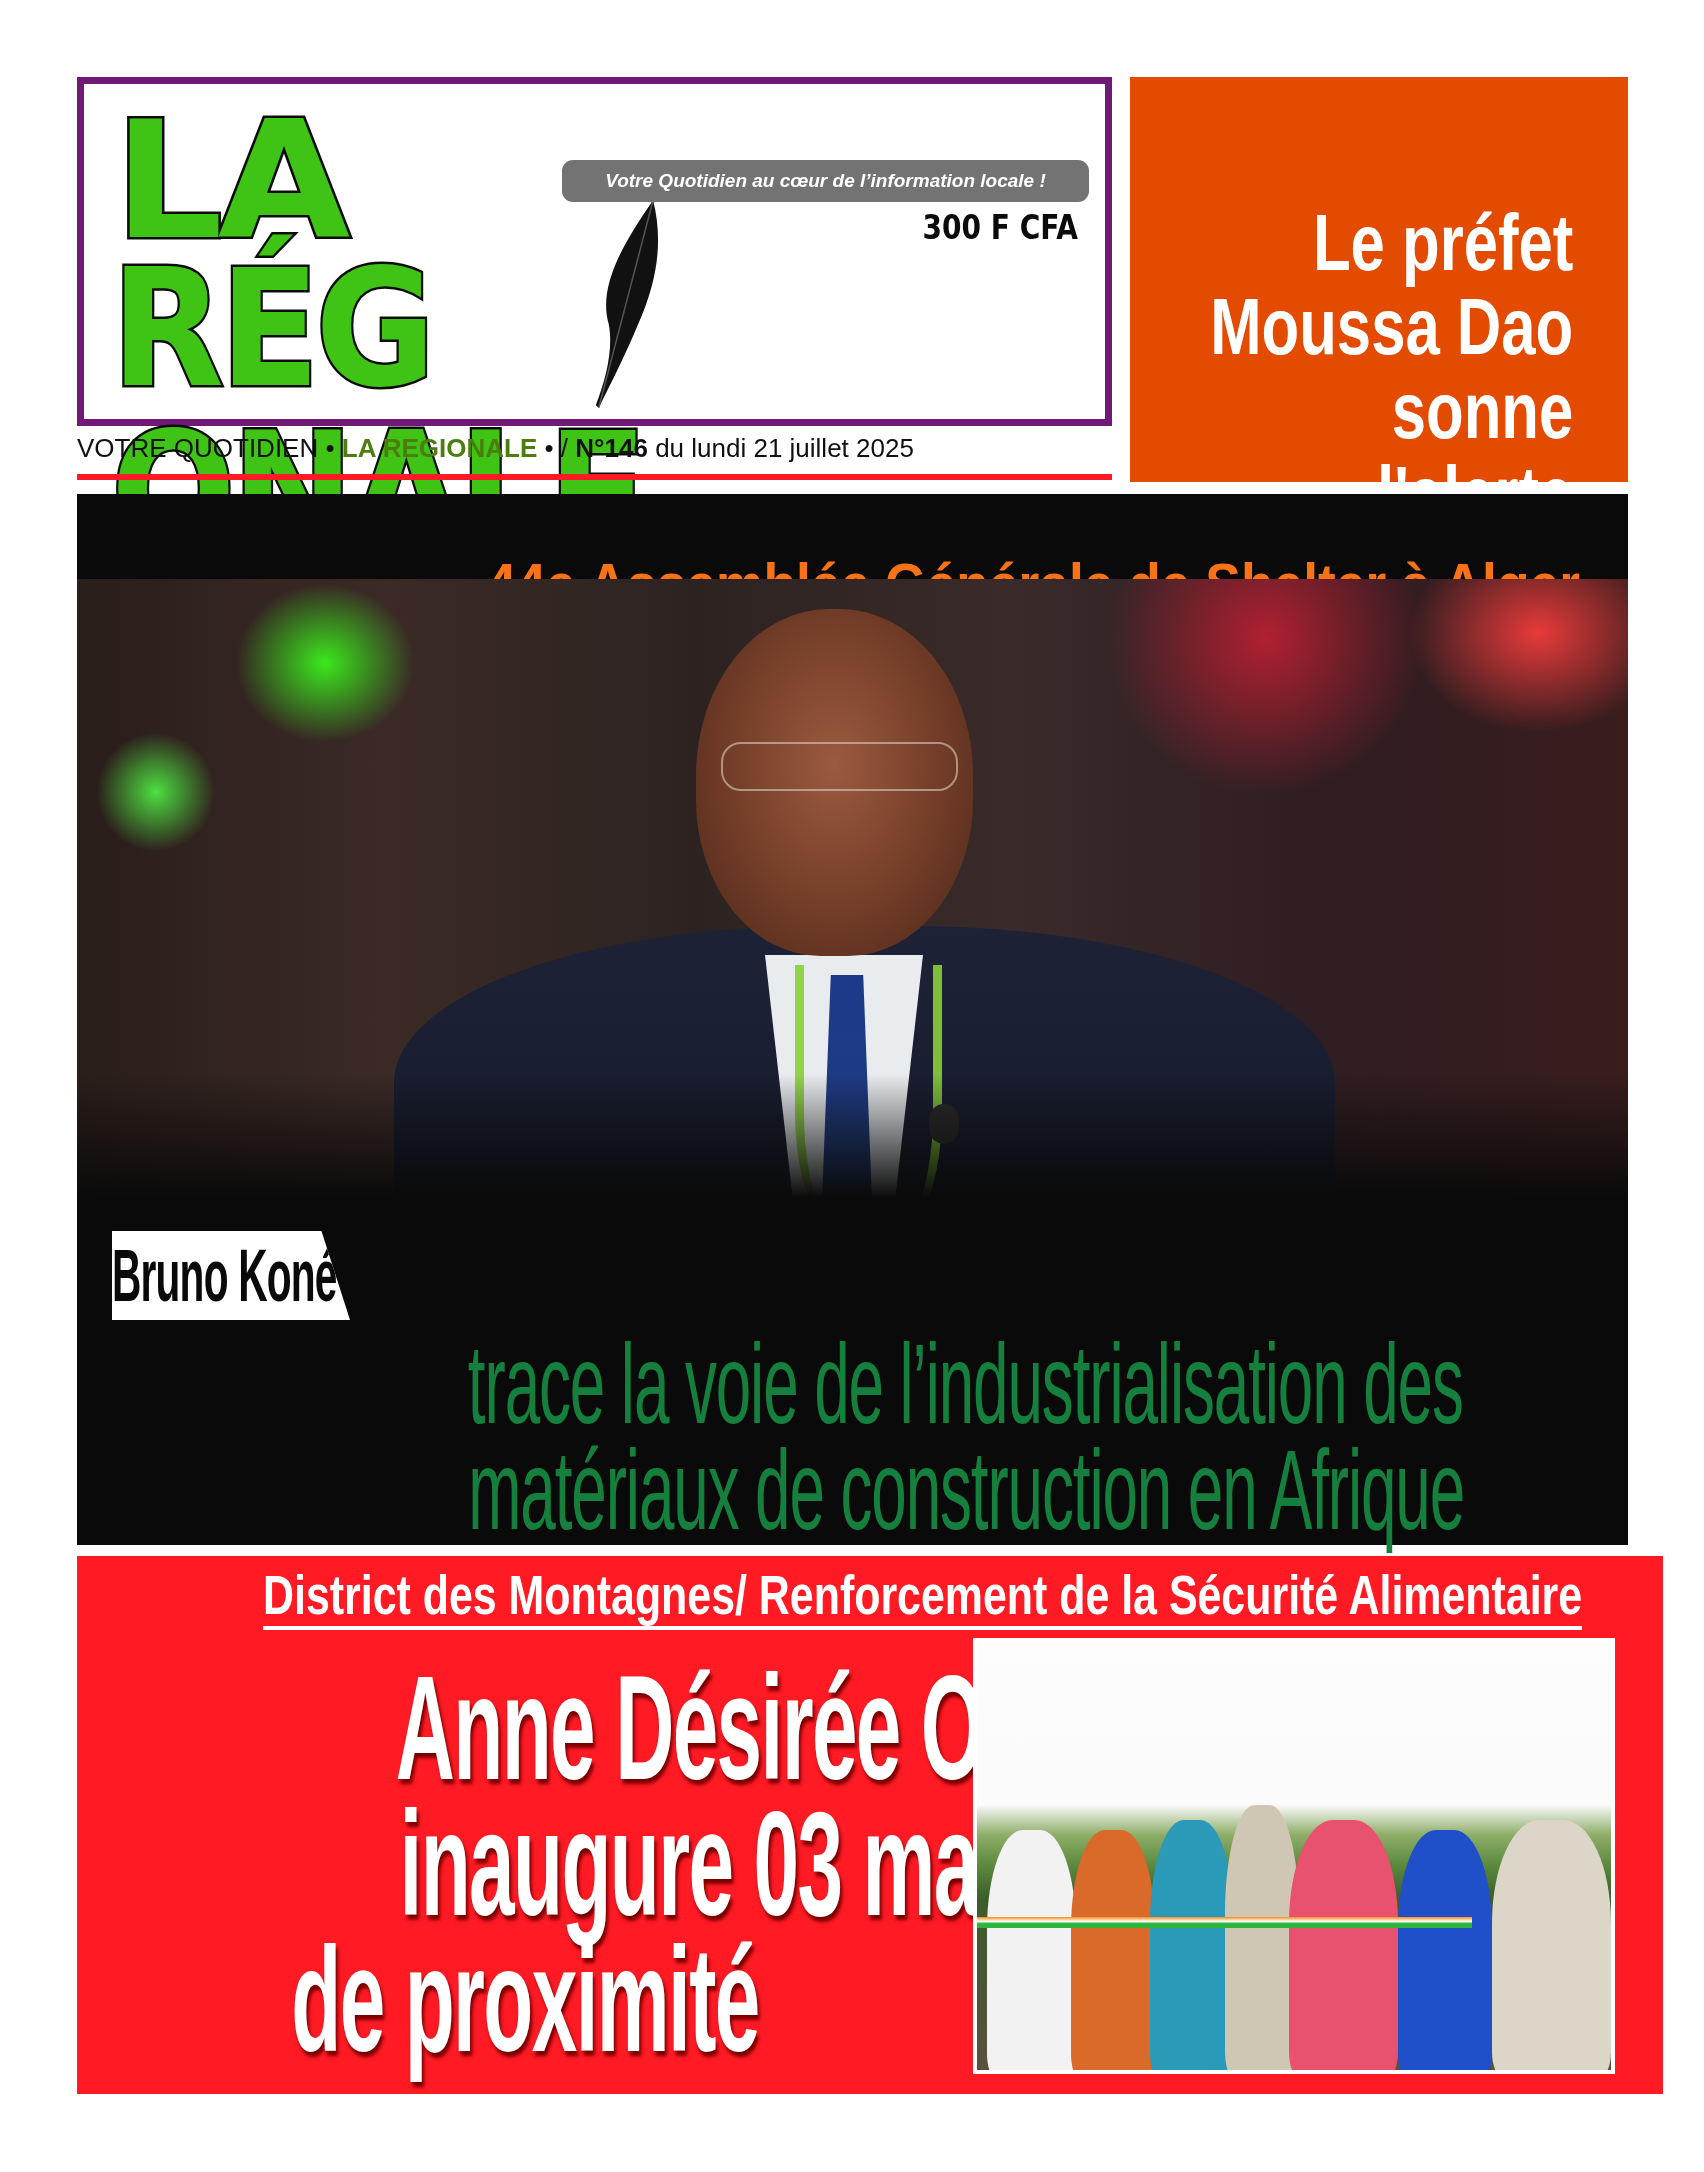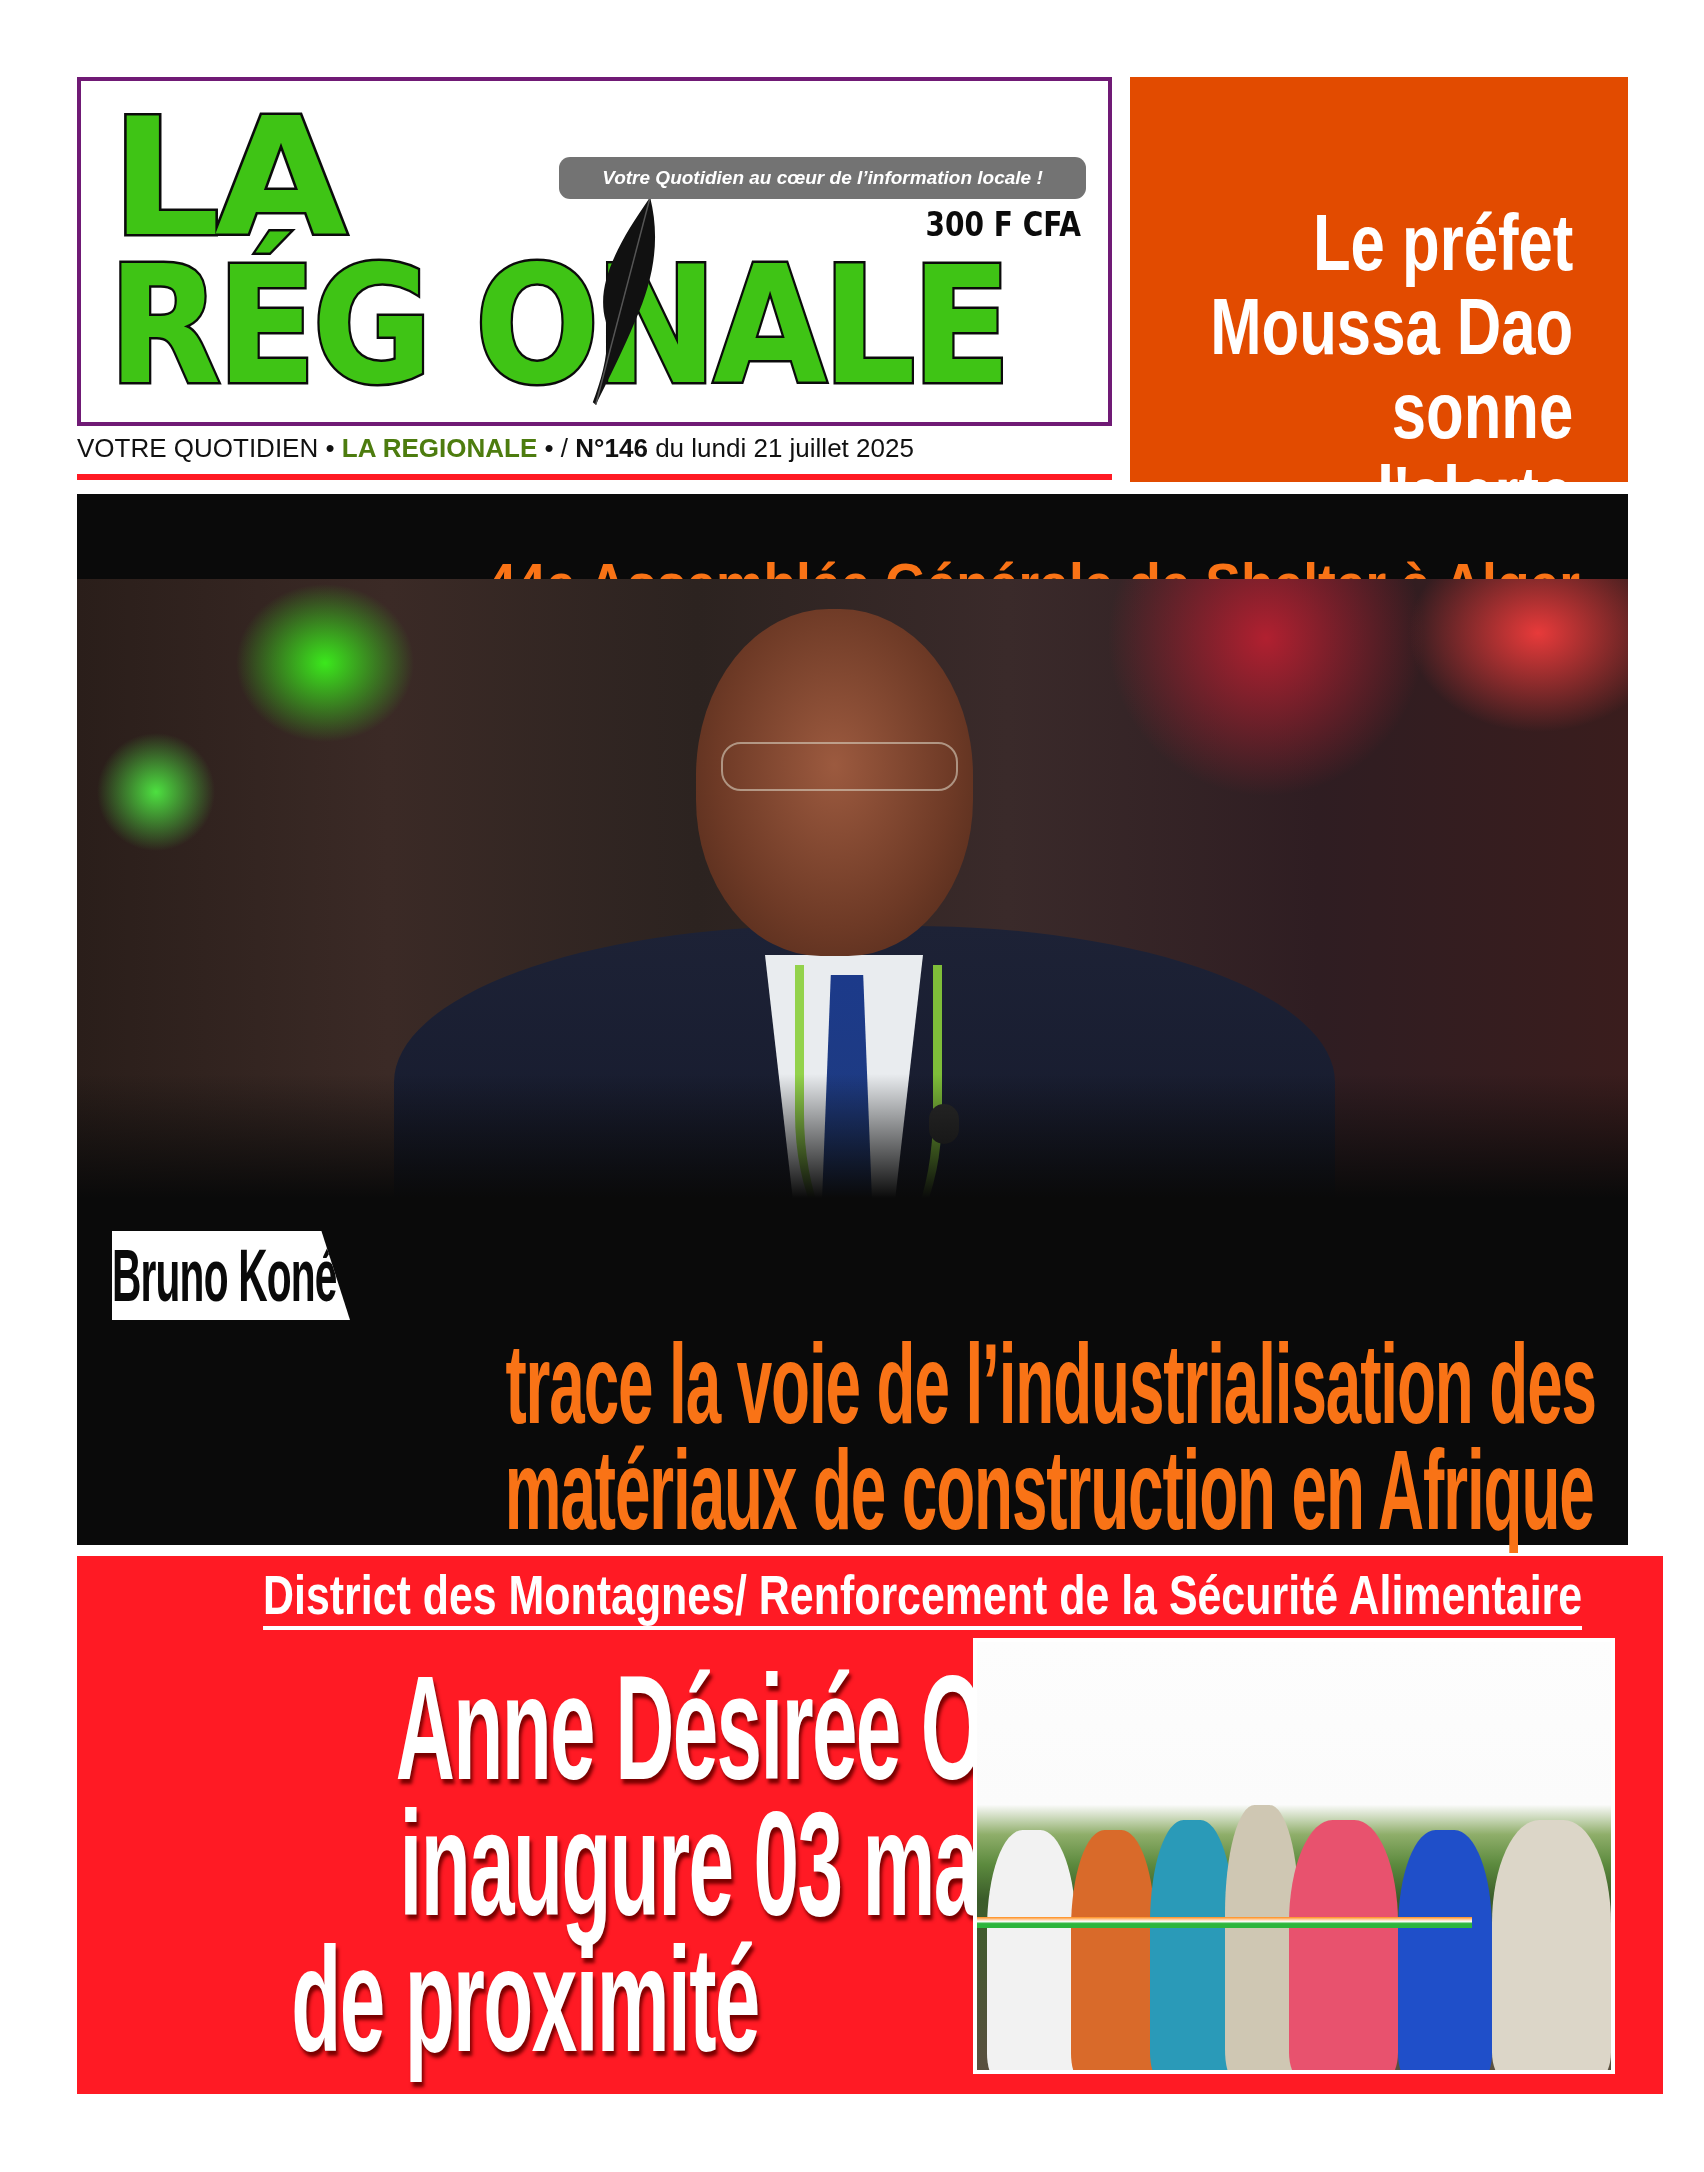--- a/index.html
+++ b/index.html
@@ -1,20 +1,20 @@
 <!DOCTYPE html>
 <html style="font-size:8px"><head>
 <meta charset="utf-8">
 <style>
   html,body{margin:0;padding:0;background:#ffffff;}
   body{width:1704px;height:2172px;position:relative;overflow:hidden;font-family:"Liberation Sans",sans-serif;}
   .abs{position:absolute;}
 
   
-  #masthead{left:77px;top:77px;width:1035px;height:349px;border:4px solid #701a75;box-sizing:border-box;background:#fff;}
+  #masthead{left:77px;top:77px;width:1035px;height:349px;border:7px solid #701a75;box-sizing:border-box;background:#fff;}
   .logo-word{position:absolute;font-family:"DejaVu Sans",sans-serif;font-weight:900;color:#3fc415;
      -webkit-text-stroke:5px #0b0b0b;paint-order:stroke fill;letter-spacing:-5px;line-height:1;transform-origin:left top;}
   #logo-la{left:30px;top:15px;font-size:163px;transform:scaleX(1.05);}
   #logo-regionale{left:27px;top:163px;font-size:163px;transform:scaleX(0.9);}
   #quill{left:495px;top:116px;width:84px;height:208px;}
   #tagline{left:478px;top:76px;width:527px;height:42px;background:#737373;border-radius:11px;color:#fff;
      font-style:italic;font-weight:bold;font-size:19px;display:flex;align-items:center;justify-content:center;}
   #price{right:27px;top:124px;font-family:"DejaVu Sans",sans-serif;font-weight:900;font-size:33px;color:#0b0b0b;transform:scaleX(0.85);transform-origin:right center;}
 
   #issue-line{left:77px;top:433px;width:1035px;height:30px;display:flex;align-items:center;
@@ -48,21 +48,21 @@
   #subject-glasses{left:644px;top:163px;width:233px;height:45px;border:2px solid #d8d0c0;border-radius:20px;opacity:.6;}
   #subject-suit{left:317px;top:347px;width:941px;height:347px;background:linear-gradient(180deg,#1d2236 0,#14182a 100%);border-radius:45% 45% 0 0;}
   #subject-shirt{left:688px;top:376px;width:158px;height:277px;background:#e9ecef;clip-path:polygon(0 0,100% 0,80% 100%,20% 100%);}
   #subject-tie{left:743px;top:396px;width:54px;height:277px;background:linear-gradient(180deg,#1c3a8a,#203c7a);clip-path:polygon(20% 0,80% 0,100% 100%,0 100%);}
   #subject-lanyard{left:718px;top:386px;width:129px;height:297px;border-left:9px solid #8ad03a;border-right:9px solid #8ad03a;border-radius:0 0 50% 50%;opacity:.9;}
   #mic{left:852px;top:525px;width:30px;height:40px;background:#2a2a2a;border-radius:15px;}
   #lead-fade{position:absolute;left:0;top:495px;width:100%;height:124px;background:linear-gradient(180deg,#0a0a0a00,#0a0a0a);}
   #name-tag{position:absolute;left:35px;top:737px;width:238px;height:89px;background:#fff;clip-path:polygon(0 0,88% 0,100% 100%,0 100%);
      display:flex;align-items:center;padding-left:0;box-sizing:border-box;}
   #name-tag span{font-weight:bold;font-size:74px;color:#0a0a0a;display:inline-block;transform:scaleX(0.55);transform-origin:left center;white-space:nowrap;letter-spacing:-1.5px;}
-  #lead-headline{position:absolute;left:0;top:837px;width:100%;text-align:center;color:#f97316;font-weight:bold;font-size:114px;line-height:106px;}
+  #lead-headline{position:absolute;left:0;top:837px;width:100%;text-align:center;color:#15803d;font-weight:normal;font-size:114px;line-height:106px;}
   #lead-headline div{display:inline-block;transform:scaleX(0.56);white-space:nowrap;letter-spacing:-2px;}
 
   
   #second{left:77px;top:1556px;width:1551px;height:538px;background:#ff1a24;padding-left:35px;}
   #second-kicker{position:absolute;left:0;top:5px;width:100%;text-align:center;color:#fff;font-weight:bold;font-size:55px;line-height:69px;white-space:nowrap;}
   #second-kicker span{display:inline-block;border-bottom:4.5px solid #fff;line-height:62px;transform:scaleX(0.78);}
   #second-headline{position:absolute;left:0;top:104px;width:896px;text-align:center;color:#fff;font-weight:bold;font-size:149px;line-height:136px;
      text-shadow:4px 5px 5px #7a0000;}
   #second-headline div{display:inline-block;transform:scaleX(0.55);white-space:nowrap;letter-spacing:-3px;}
   #second-photo{position:absolute;left:896px;top:82px;width:642px;height:436px;border:4px solid #fff;box-sizing:border-box;overflow:hidden;

